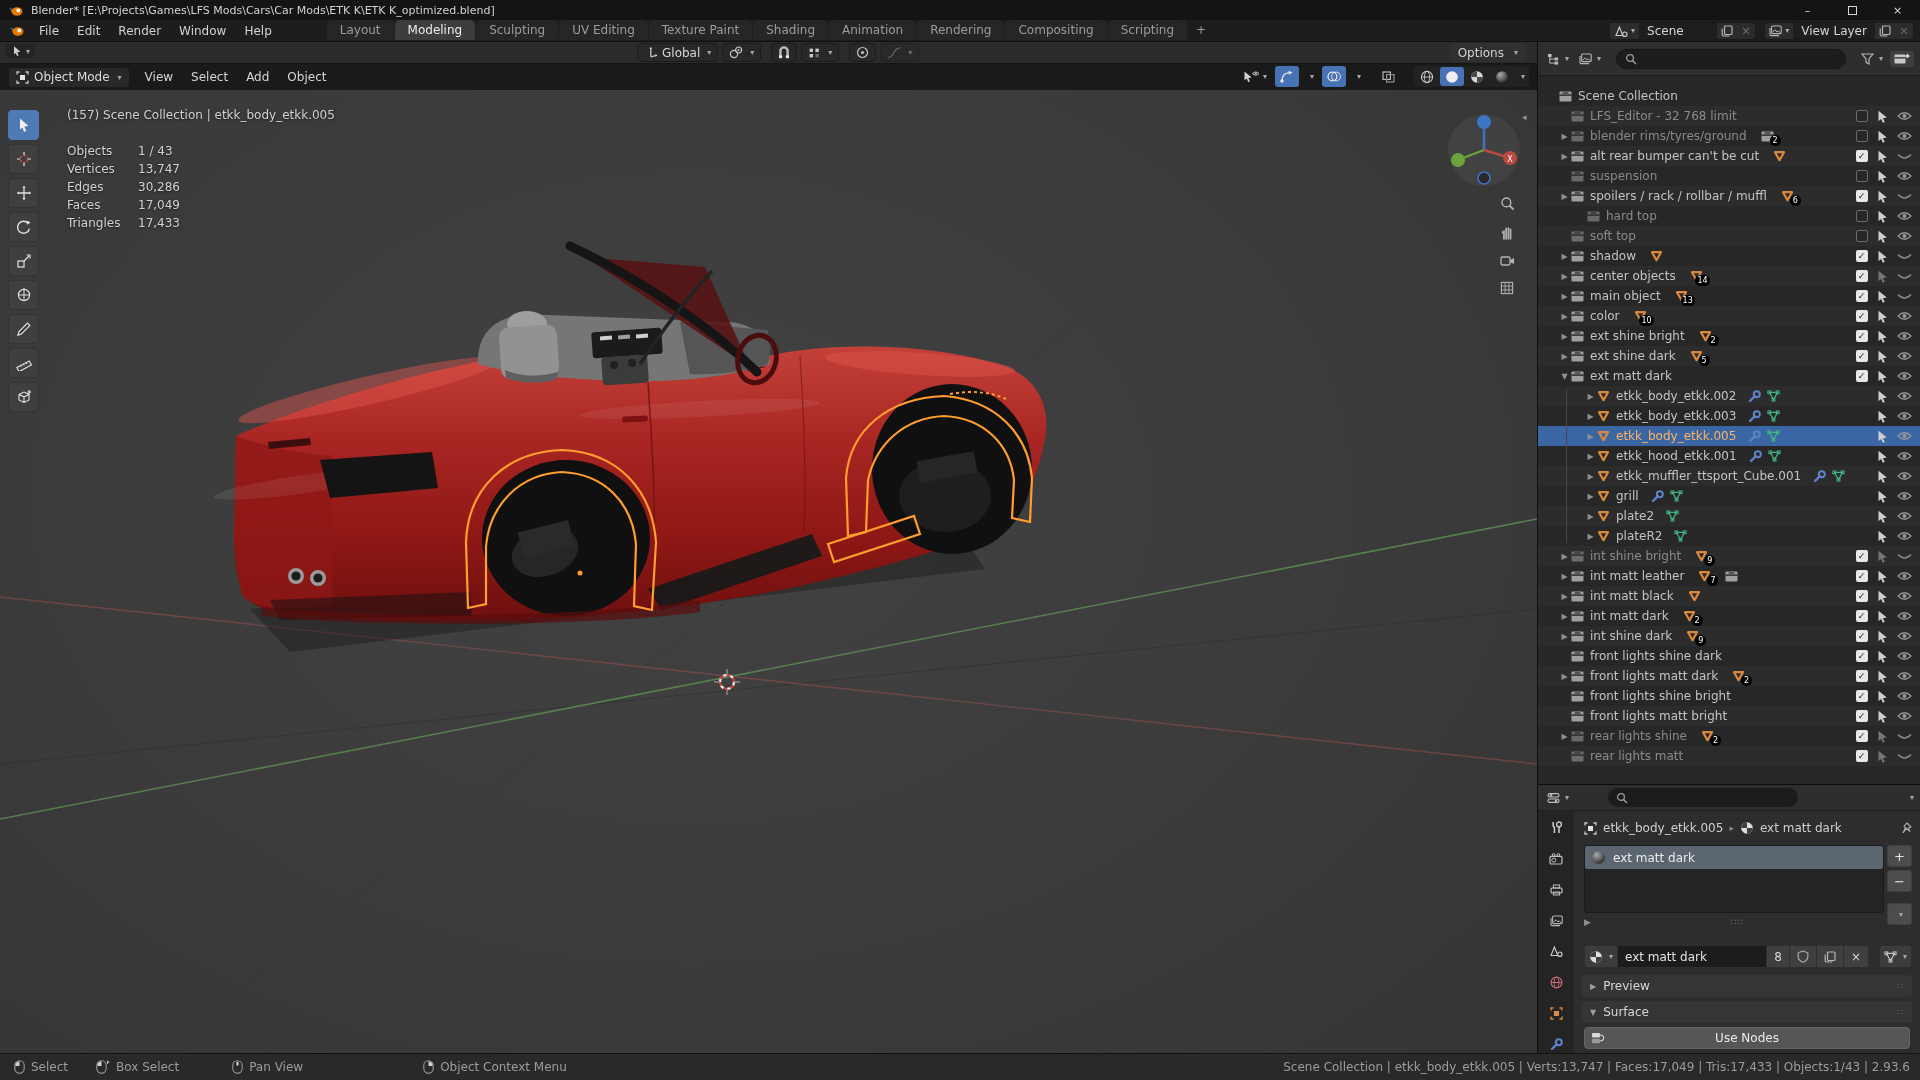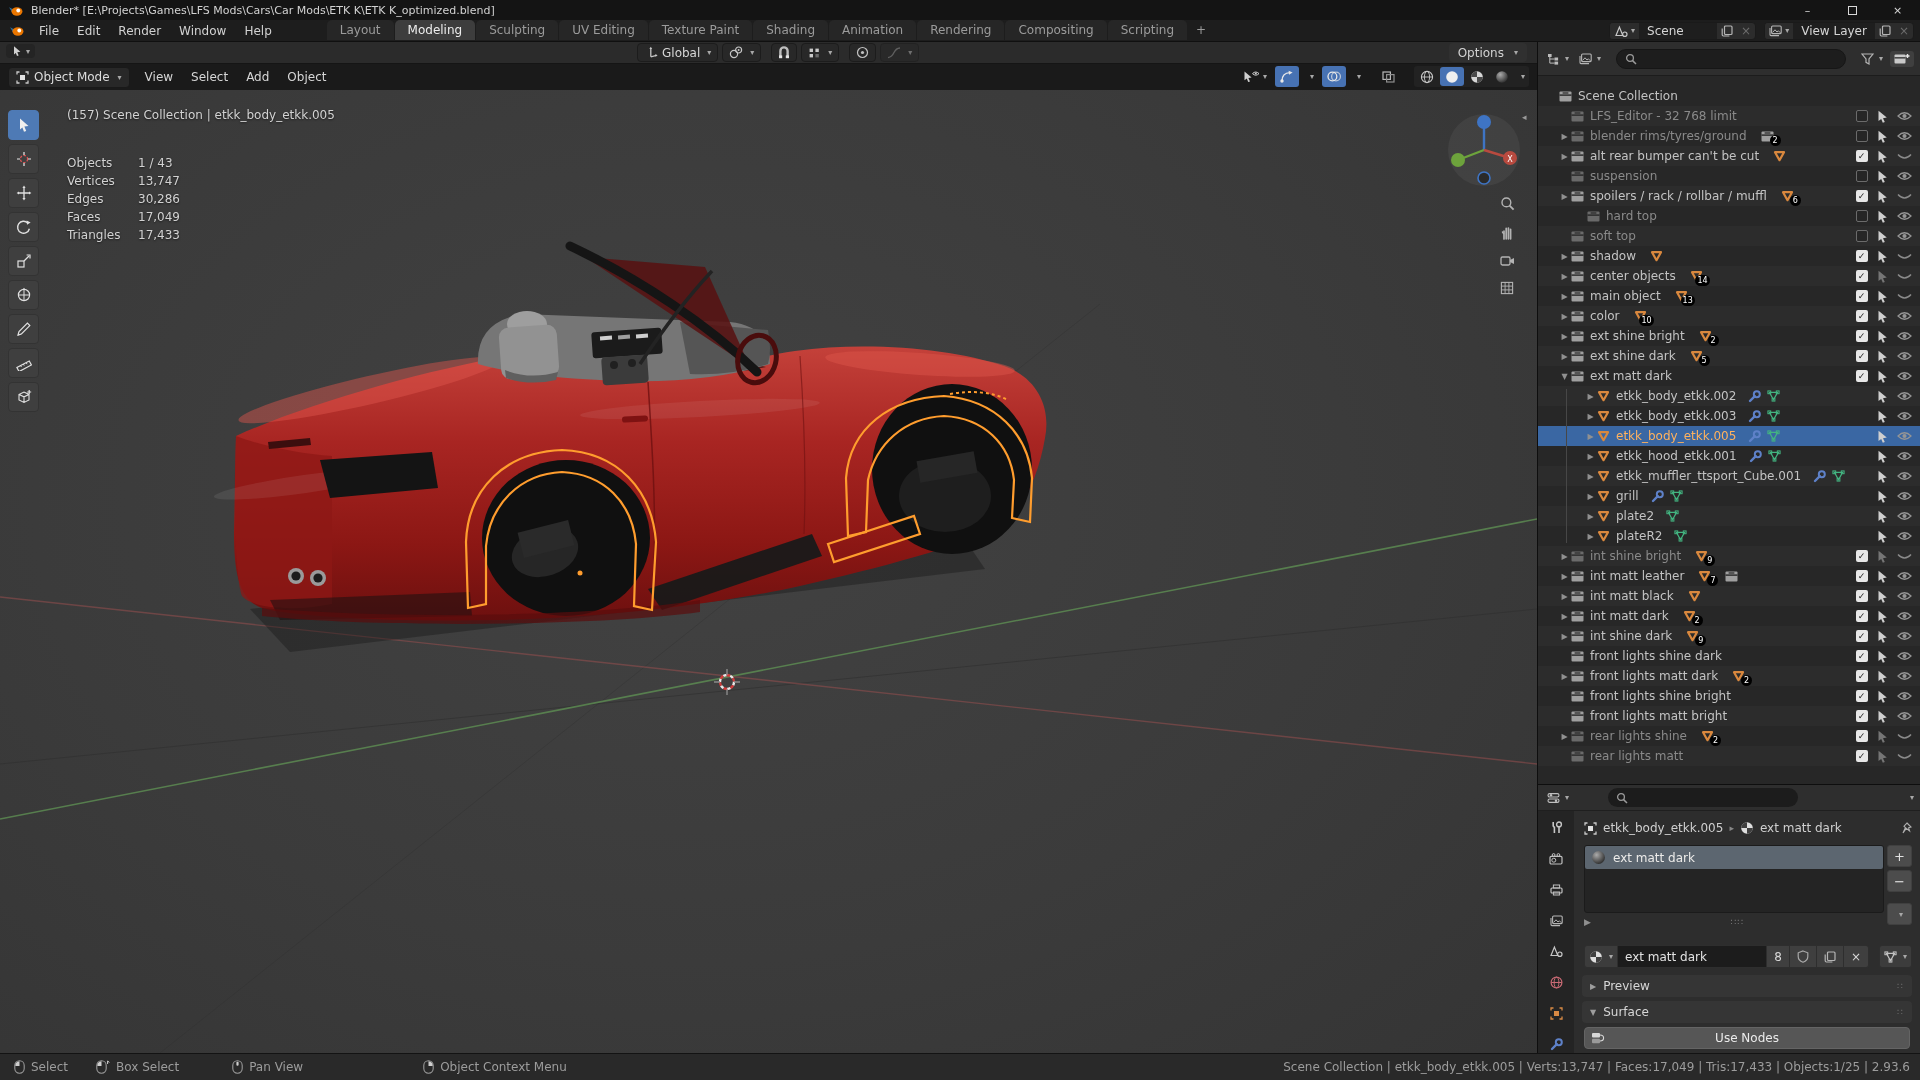--- a/index.html
+++ b/index.html
@@ -42,21 +42,21 @@
 .vp-menu{padding:0 9px;color:#d6d6d6}
 #vp-right{position:absolute;right:8px;top:2px;display:flex;align-items:center;gap:5px}
 .hbtn{height:21px;min-width:24px;display:flex;align-items:center;justify-content:center;border-radius:3px;padding:0 3px}
 .hbtn.on{background:#4772b3}
 .hgroup{display:flex;background:#222;border-radius:3px;padding:1px;gap:1px}
 .hgroup .hbtn{height:19px}
 #vp-toolbar{position:absolute;left:8px;top:46px;width:31px;z-index:5}
 .tbtn{width:31px;height:30px;border-radius:4px;background:#3f3f3f;border:1px solid #333;display:flex;align-items:center;justify-content:center;margin-bottom:4px}
 .tbtn.active{background:#4e7ab5;border-color:#4e7ab5}
 #vp-overlay{position:absolute;left:67px;top:44px;z-index:4;color:#d2d2d2;text-shadow:0 1px 2px rgba(0,0,0,.55);font-size:12px}
-#vp-overlay .ttl{margin-bottom:32px}
+#vp-overlay .ttl{margin-bottom:20px}
 .statrow{display:flex;height:18px;align-items:center}
 .statrow .lab{width:60px}
 .statrow .val{margin-left:11px}
 #nav-gizmo{position:absolute;left:1446px;top:48px;z-index:5}
 #nav-icons{position:absolute;left:1500px;top:132px;z-index:5;display:flex;flex-direction:column;gap:14px;opacity:.85}
 #vp-collapse{position:absolute;left:1522px;top:48px;color:#9a9a9a;font-size:9px;z-index:5}
 
 #outliner{position:absolute;left:1537px;top:42px;width:383px;height:742px;background:#272727;border-left:1px solid #0e0e0e;overflow:hidden}
 #outliner-header{display:flex;align-items:center;height:34px;padding:0 6px;gap:4px;background:#2e2e2e;border-bottom:1px solid #1c1c1c}
 .oh-btn{display:flex;align-items:center;gap:2px;padding:2px 3px;border-radius:3px}
@@ -1997,14 +1997,14 @@
       <span class="hint" style="margin-left:120px">
         <span class="ic">
           <svg width="11" height="14" viewBox="0 0 11 14">
             <rect x="0.8" y="0.8" width="9.4" height="12.4" rx="4.6" fill="none" stroke="#9a9a9a" stroke-width="1.1"></rect>
             <path d="M5.5 1.2 V6 H9.6 V5 Q9.6 1.8 5.5 1.2 Z" fill="#cfcfcf"></path>
           </svg>
         </span>
         <span>Object Context Menu</span>
       </span>
     </div>
-  <span id="status-info">Scene Collection | etkk_body_etkk.005 | Verts:13,747 | Faces:17,049 | Tris:17,433 | Objects:1/25 | 2.93.6</span>
+  <span id="status-info">Scene Collection | etkk_body_etkk.005 | Verts:13,747 | Faces:17,049 | Tris:17,433 | Objects:1/43 | 2.93.6</span>
 </div>
 
 </body></html>

